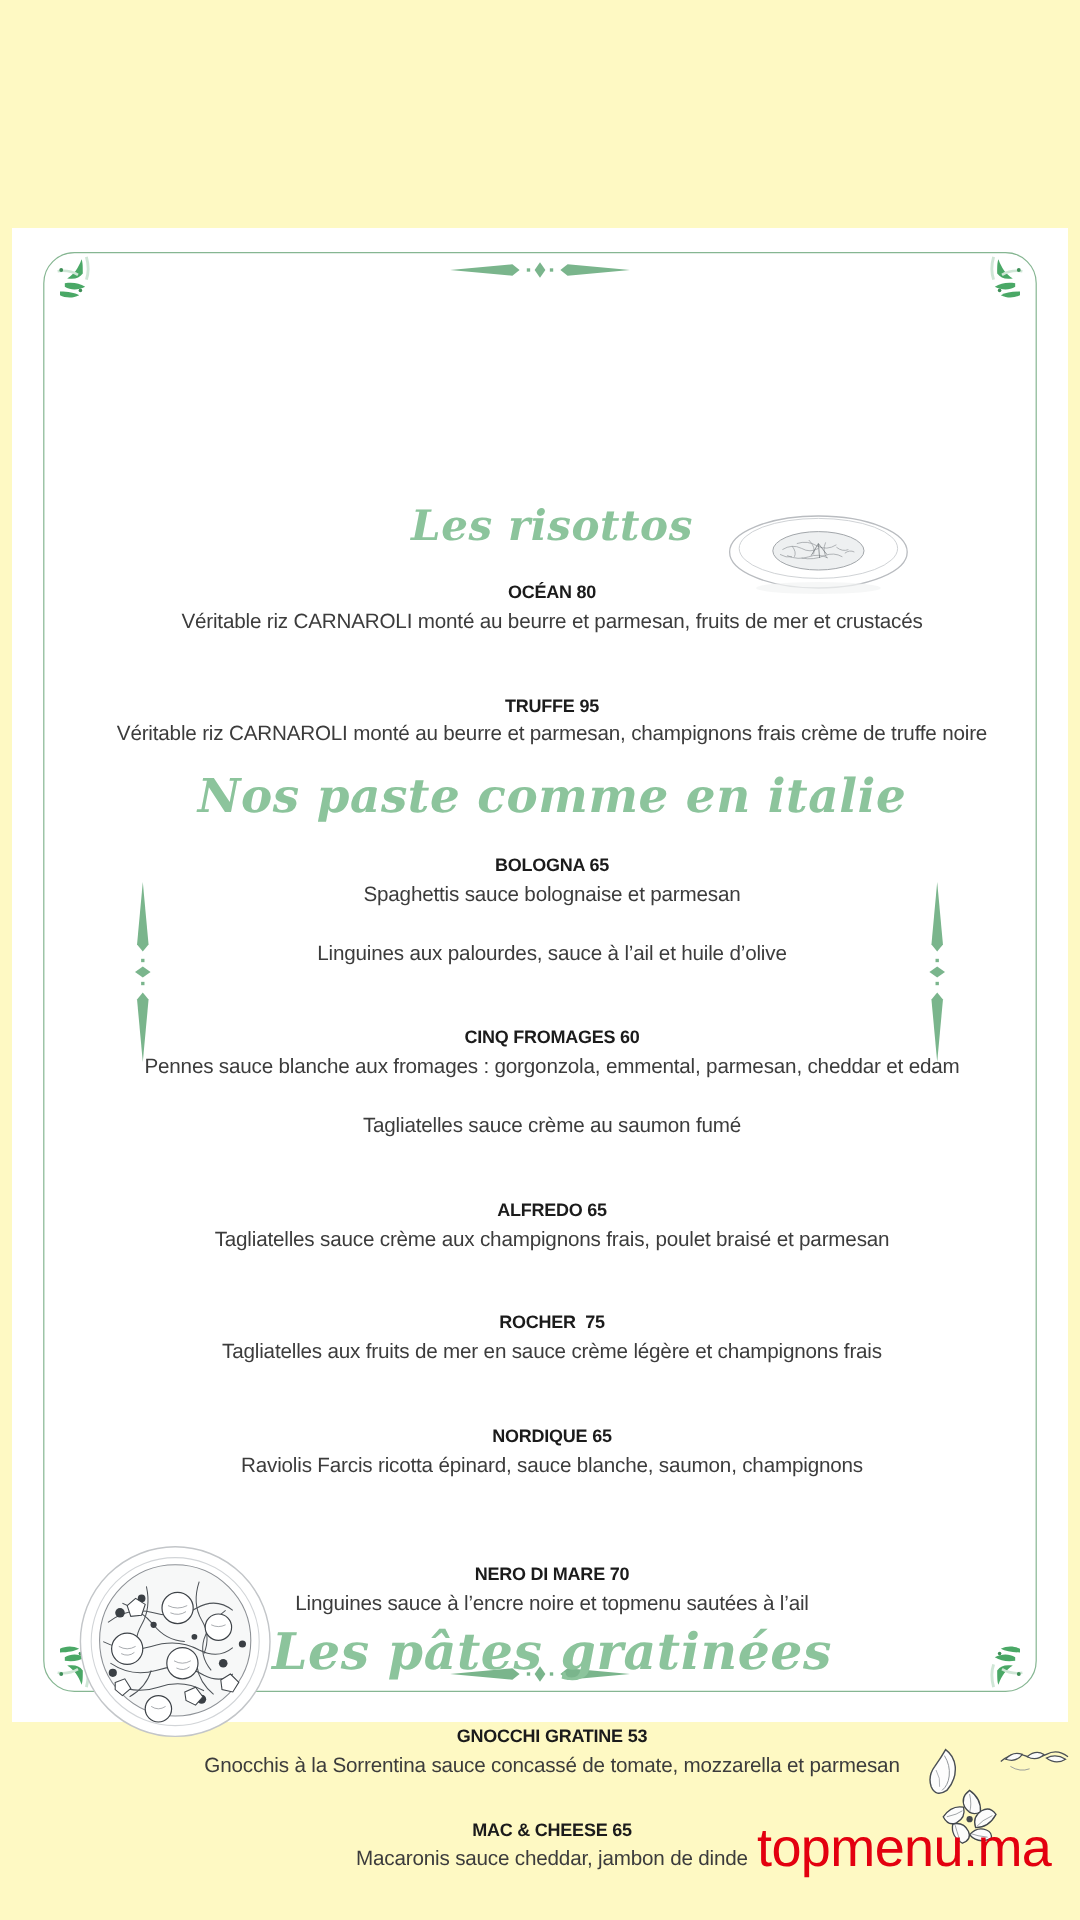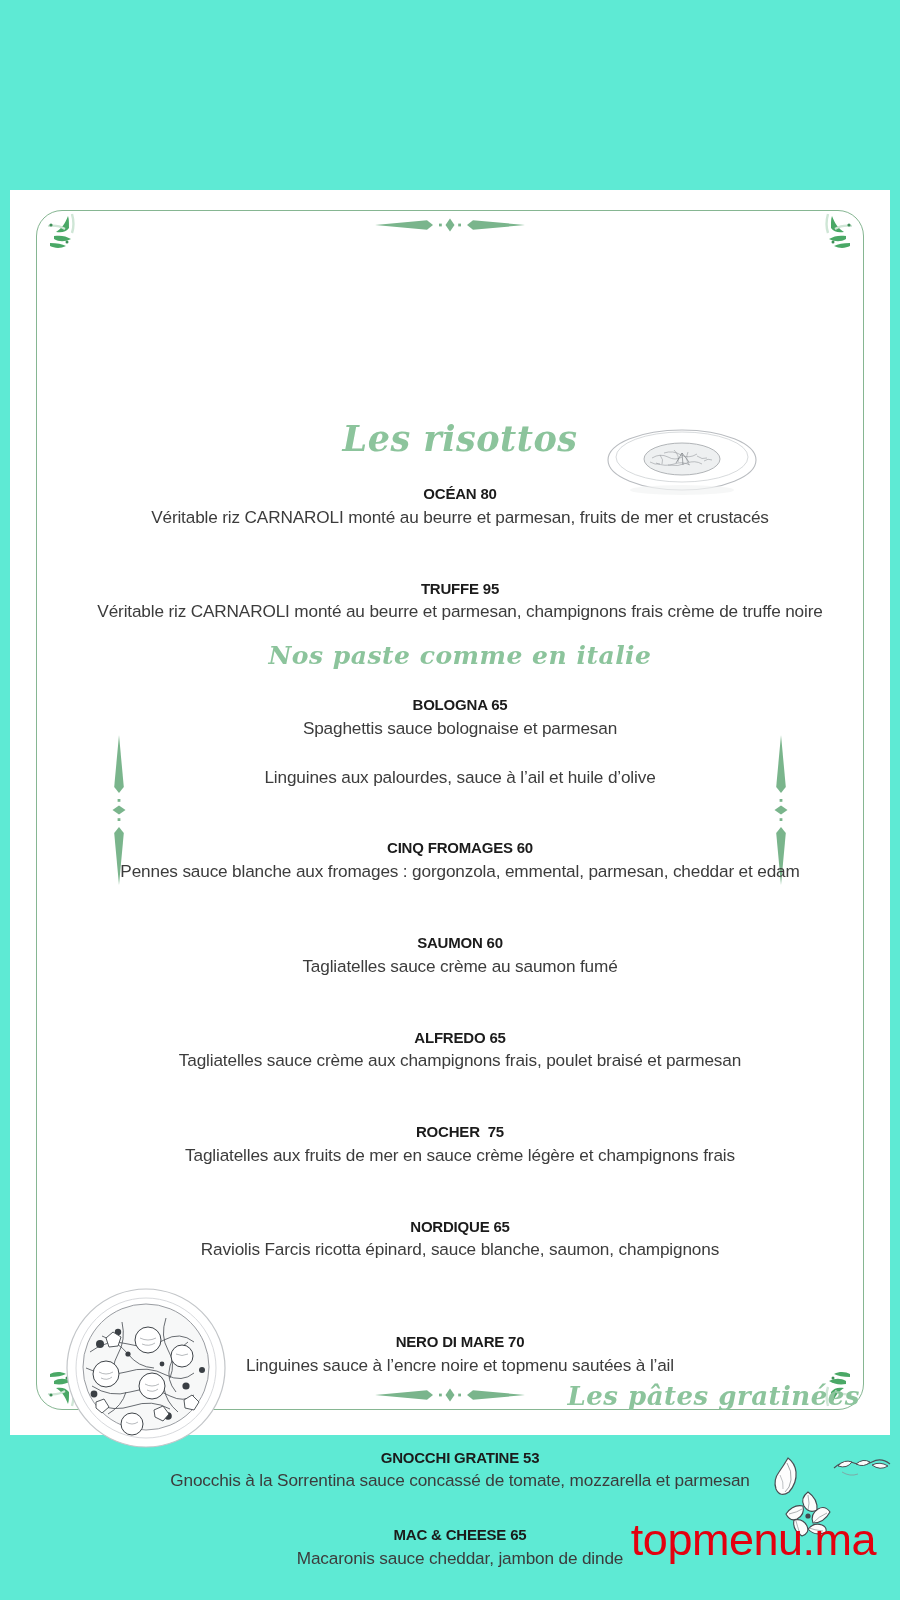--- a/index.html
+++ b/index.html
@@ -8,21 +8,21 @@
     width:900px; height:1600px;
     background:#f4faf4;
     font-family:"Liberation Sans", sans-serif;
     overflow:hidden;
   }
 
   
   #page {
     position:relative;
     width:900px; height:1600px;
-    background:#5eead4;
+    background:#fef9c3;
     text-decoration:underline;
   }
 
   
   #card {
     position:absolute;
     left:10px; top:190px;
     width:880px; height:1245px;
     background:#ffffff;
   }
@@ -69,22 +69,22 @@
   }
 
   .section-title {
     font-family:"DejaVu Serif", serif;
     font-style:italic;
     font-weight:700;
     color:#8cc49c;
     letter-spacing:0.5px;
   }
   .st-risottos  { font-size:35px; margin-bottom:12px; }
-  .st-paste     { font-size:25px; margin:16px 0 6px; }
-  .st-gratinees { font-size:26px; margin:0 0 8px;text-align:right; }
+  .st-paste     { font-size:39px; margin:16px 0 6px; }
+  .st-gratinees { font-size:42px; margin:0 0 8px; }
 
   .item { margin-bottom:2px; }
 
   .item-name {
     font-family:"Liberation Sans", sans-serif;
     font-weight:700;
     font-size:15px;
     color:#1b1b1b;
     letter-spacing:-0.2px;
     white-space:pre;
@@ -360,21 +360,20 @@
         <div class="item">
           <div class="item-desc">Linguines aux palourdes, sauce à l’ail et huile d’olive</div>
         </div>
         <div class="gap-lg"></div>
         <div class="item">
           <div class="item-name">CINQ FROMAGES 60</div>
           <div class="item-desc">Pennes sauce blanche aux fromages : gorgonzola, emmental, parmesan, cheddar et edam</div>
         </div>
         <div class="gap-lg"></div>
         <div class="item">
-          <div class="item-name">SAUMON 60</div>
           <div class="item-desc">Tagliatelles sauce crème au saumon fumé</div>
         </div>
         <div class="gap-lg"></div>
         <div class="item">
           <div class="item-name">ALFREDO 65</div>
           <div class="item-desc">Tagliatelles sauce crème aux champignons frais, poulet braisé et parmesan</div>
         </div>
         <div class="gap-lg"></div>
         <div class="item">
           <div class="item-name">ROCHER  75</div>

